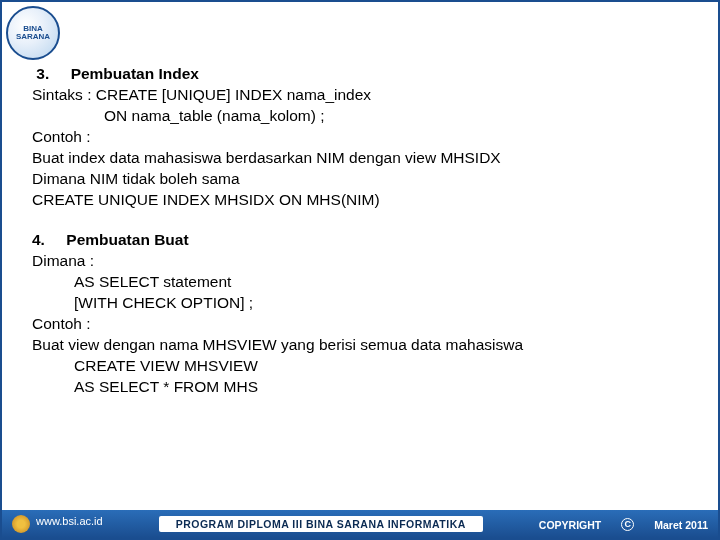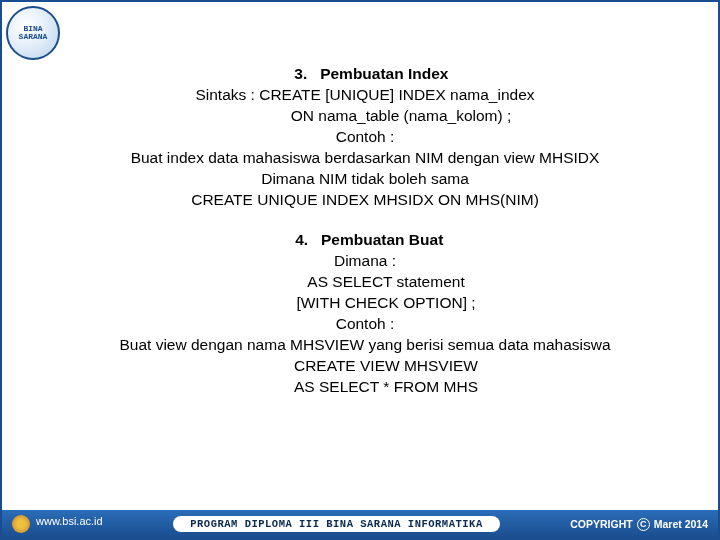--- a/index.html
+++ b/index.html
@@ -22,31 +22,29 @@
     background: radial-gradient(circle at 35% 35%, #fff 0%, #e8f0fa 40%, #b8d4ee 100%);
     border: 2px solid #1a4d8f;
     display: flex;
     align-items: center;
     justify-content: center;
     font-size: 8px;
     font-weight: bold;
     color: #1a4d8f;
     text-align: center;
     line-height: 1;
-    font-family: Liberation Mono, monospace;
   }
   .content {
     position: absolute;
     top: 62px;
     left: 30px;
     right: 20px;
     font-size: 15.5px;
     line-height: 1.35;
     color: #000;
-    text-align: center;
   }
   .section { margin-bottom: 20px; }
   .heading { font-weight: bold; }
   .num { display: inline-block; width: 30px; }
   .indent1 { padding-left: 72px; }
   .indent2 { padding-left: 42px; }
   .footer {
     position: absolute;
     bottom: 0;
     left: 0;
@@ -70,29 +68,28 @@
     height: 18px;
     background: radial-gradient(circle, #f0c040 30%, #c08020 100%);
     border-radius: 50%;
   }
   .footer-center {
     font-weight: bold;
     letter-spacing: 0.5px;
     color: #0a2a52;
     background: #fff;
     padding: 2px 17px;
-    border-radius: 8px;
+    border-radius: 2px;
     font-size: 10.5px;
-    font-family: Liberation Mono, monospace;
   }
   .footer-right {
     font-weight: bold;
     display: flex;
-    align-items: center;
-    gap: 4px;
+    align-items: flex-end;
+    gap: 20px;
     font-size: 10.5px;
   }
   .copyright-c {
     display: inline-block;
     width: 13px;
     height: 13px;
     border: 1px solid #fff;
     border-radius: 50%;
     font-size: 9px;
     line-height: 11px;
@@ -140,15 +137,15 @@
 
 <div class="footer">
   <div class="footer-left">
     <span class="crest"></span>
     <span>www.bsi.ac.id</span>
   </div>
   <div class="footer-center">PROGRAM DIPLOMA III BINA SARANA INFORMATIKA</div>
   <div class="footer-right">
     <span>COPYRIGHT</span>
     <span class="copyright-c">C</span>
-    <span>Maret 2014</span>
+    <span>Maret 2011</span>
   </div>
 </div>
 
 </body></html>

